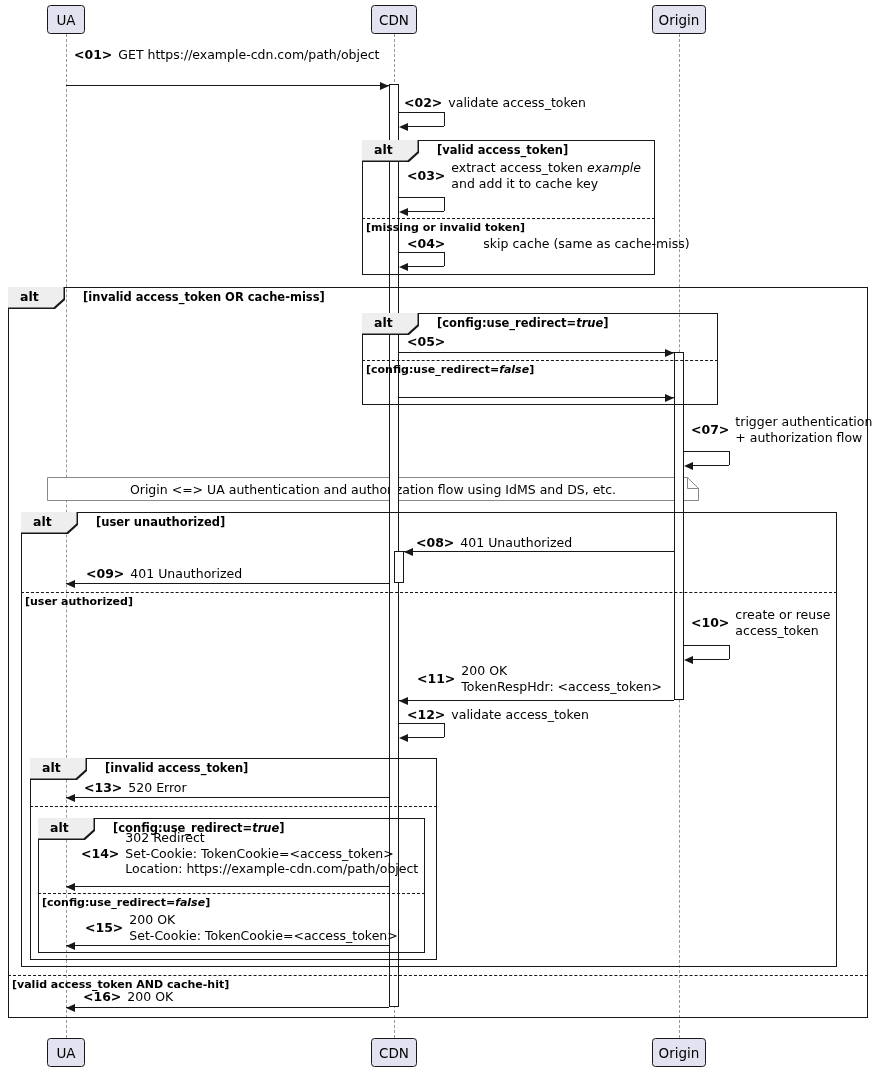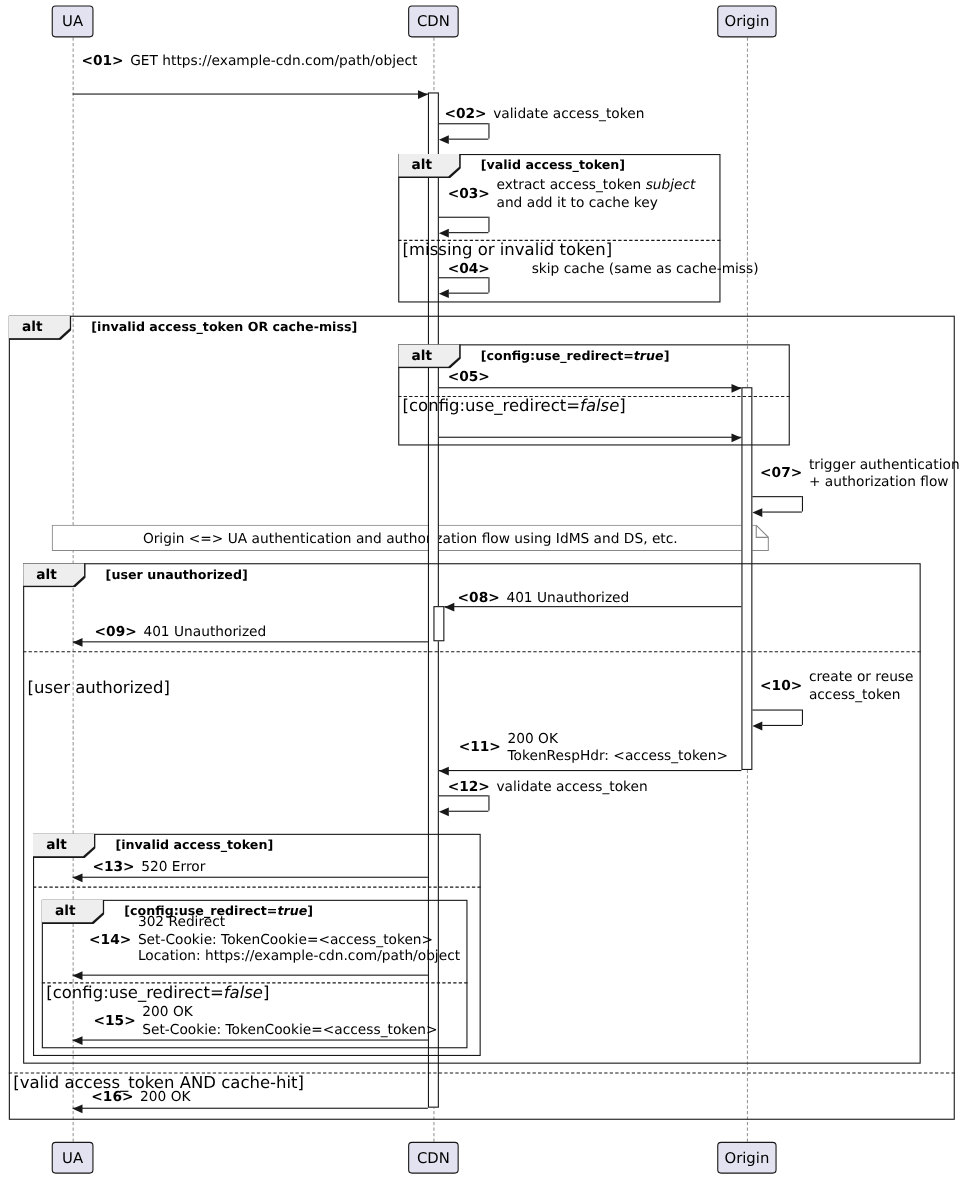--- a/index.html
+++ b/index.html
@@ -18,21 +18,21 @@
     border:1.1px solid var(--c-line);box-sizing:border-box;}
 
   .frame{position:absolute;z-index:4;border:1.7px solid var(--c-line);box-sizing:border-box;}
   .alt-tab-border{position:absolute;left:-1px;top:-1px;width:57px;height:22px;background:var(--c-line);
     clip-path:polygon(0 0,100% 0,100% calc(100% - 9px),calc(100% - 10px) 100%,0 100%);}
   .alt-tab{position:absolute;left:-1px;top:-1px;width:55.5px;height:20.5px;background:var(--c-tab);
     clip-path:polygon(0 0,100% 0,100% calc(100% - 9px),calc(100% - 10px) 100%,0 100%);
     font-weight:bold;font-size:12.5px;box-sizing:border-box;padding:2px 0 0 12px;}
   .frame-cond{position:absolute;z-index:4;font-weight:bold;font-size:11.5px;line-height:13px;white-space:nowrap;}
   .divider{position:absolute;z-index:4;height:0;border-top:1.2px dashed var(--c-line);}
-  .divider-label{position:absolute;z-index:4;font-weight:normal;font-size:15px;line-height:13px;white-space:nowrap;}
+  .divider-label{position:absolute;z-index:4;font-weight:bold;font-size:11px;line-height:13px;white-space:nowrap;}
 
   .msg-label{position:absolute;z-index:5;display:flex;align-items:center;gap:6px;
     font-size:12.5px;line-height:15.5px;white-space:nowrap;}
   .msg-num{font-weight:bold;}
   .line-h{position:absolute;z-index:5;height:0;border-top:1.2px solid var(--c-line);}
   .line-v{position:absolute;z-index:5;width:0;border-left:1.2px solid var(--c-line);}
   .head-r{position:absolute;z-index:5;width:0;height:0;border-top:4px solid transparent;
     border-bottom:4px solid transparent;border-left:9px solid var(--c-line);}
   .head-l{position:absolute;z-index:5;width:0;height:0;border-top:4px solid transparent;
     border-bottom:4px solid transparent;border-right:9px solid var(--c-line);}
@@ -85,21 +85,21 @@
     </div>
     <div class="frame-cond" style="left: 437px; top: 317px;">[config:use_redirect=<i>true</i>]</div>
     <div class="divider" style="left: 362px; top: 360px; width: 356px;"></div>
     <div class="divider-label" style="left: 366px; top: 363px;">[config:use_redirect=<i>false</i>]</div>
     <div class="frame" style="left: 21px; top: 512px; width: 816px; height: 455px;">
       <div class="alt-tab-border"></div>
       <div class="alt-tab">alt</div>
     </div>
     <div class="frame-cond" style="left: 96px; top: 516px;">[user unauthorized]</div>
     <div class="divider" style="left: 21px; top: 592px; width: 816px;"></div>
-    <div class="divider-label" style="left: 25px; top: 595px; margin-top: 24px;">[user authorized]</div>
+    <div class="divider-label" style="left: 25px; top: 595px;">[user authorized]</div>
     <div class="frame" style="left: 30px; top: 758px; width: 407px; height: 202px;">
       <div class="alt-tab-border"></div>
       <div class="alt-tab">alt</div>
     </div>
     <div class="frame-cond" style="left: 105px; top: 762px;">[invalid access_token]</div>
     <div class="divider" style="left: 30px; top: 806px; width: 407px;"></div>
     <div class="frame" style="left: 38px; top: 818px; width: 387px; height: 135px;">
       <div class="alt-tab-border"></div>
       <div class="alt-tab">alt</div>
     </div>
@@ -120,21 +120,21 @@
         <div>validate access_token</div>
       </div>
     </div>
     <div class="line-h" style="left: 399px; top: 112px; width: 45px;"></div>
     <div class="line-v" style="left: 444px; top: 112px; height: 14px;"></div>
     <div class="line-h" style="left: 408px; top: 126px; width: 36px;"></div>
     <div class="head-l" style="left: 399px; top: 122.5px;"></div>
     <div class="msg-label" style="left: 407px; top: 160px;">
       <div class="msg-num">&lt;03&gt;</div>
       <div class="msg-lines">
-        <div>extract access_token <i>subject</i></div>
+        <div>extract access_token <i>example</i></div>
         <div>and add it to cache key</div>
       </div>
     </div>
     <div class="line-h" style="left: 399px; top: 197px; width: 45px;"></div>
     <div class="line-v" style="left: 444px; top: 197px; height: 14px;"></div>
     <div class="line-h" style="left: 408px; top: 211px; width: 36px;"></div>
     <div class="head-l" style="left: 399px; top: 207.5px;"></div>
     <div class="msg-label" style="left: 407px; top: 236px; gap: 38px;">
       <div class="msg-num">&lt;04&gt;</div>
       <div class="msg-lines">

